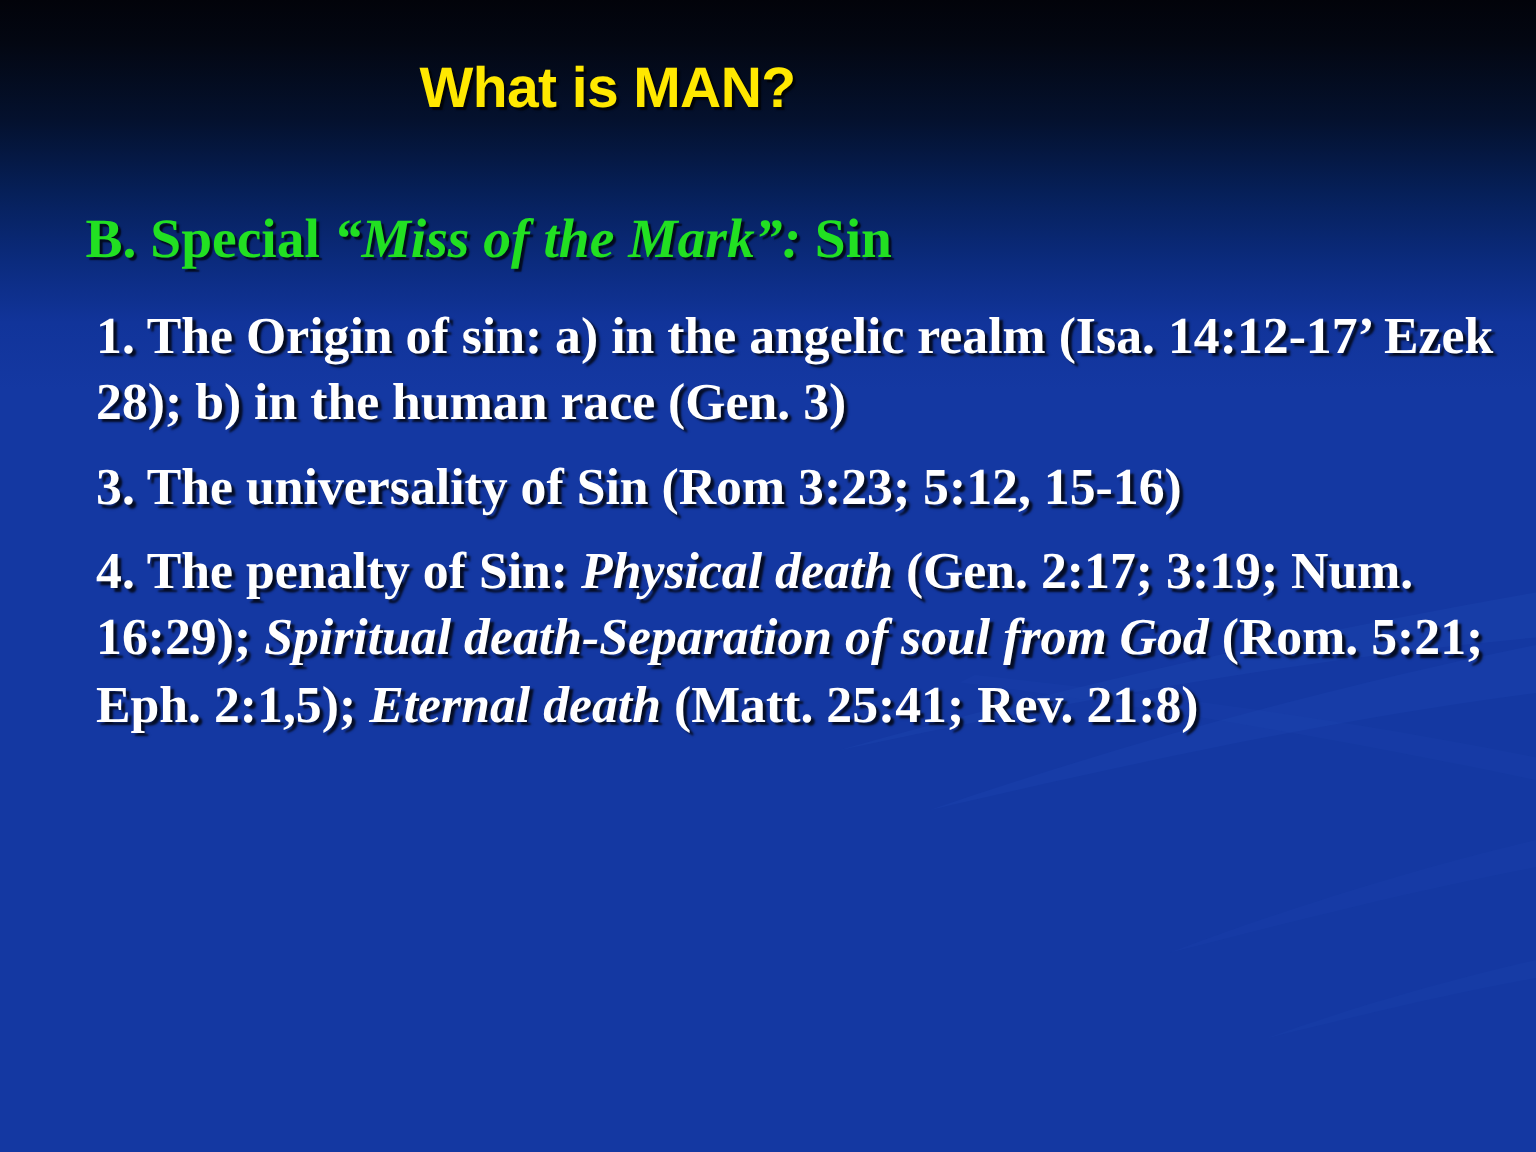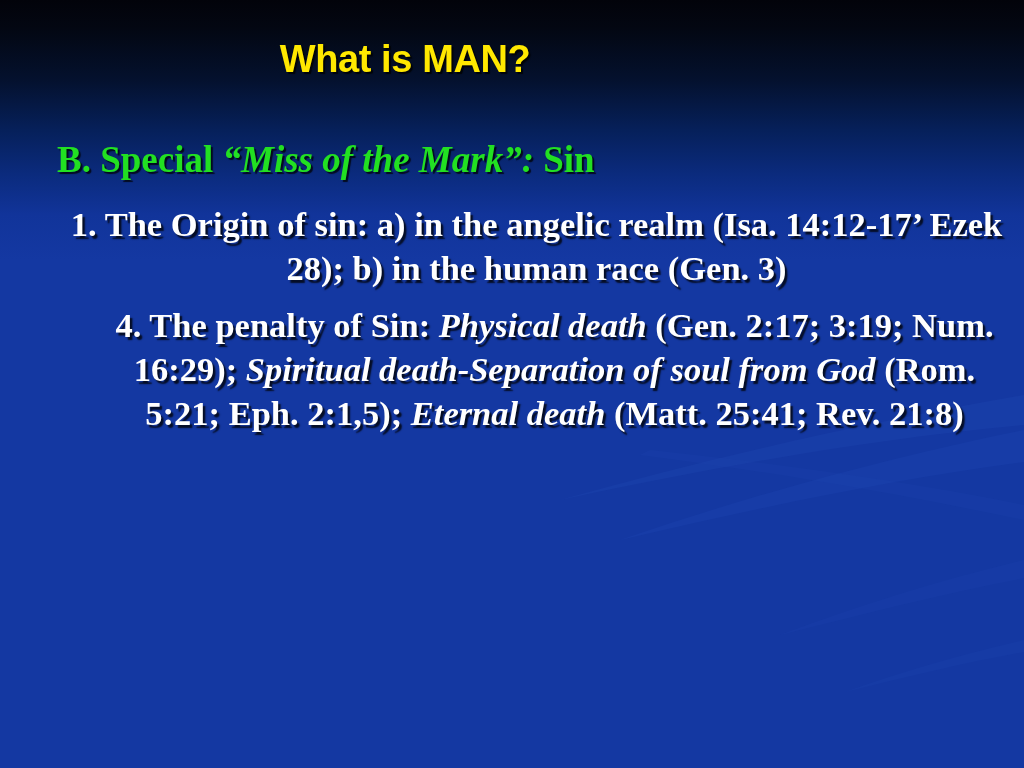--- a/index.html
+++ b/index.html
@@ -71,25 +71,23 @@
     width: 945px;
     color: #FFFFFF;
     font-size: 34.5px;
     font-weight: bold;
     line-height: 1.285;
     text-shadow: 2.5px 2.5px 1.5px rgba(0,0,0,0.78);
   }
 
   #body .item {
     margin: 0 0 12px 0;
-    text-align: center;
   }
   #body .item:last-child {
     margin-bottom: 0;
-    margin-left: 36px;
   }
   #body .it {
     font-style: italic;
   }
 </style>
 </head>
 <body>
 
 <div id="slide">
 
@@ -102,16 +100,17 @@
   </svg>
 
   <div id="title">What is MAN?</div>
 
   <div id="heading">
     <span>B. Special </span><span class="it">“Miss of the Mark”: </span><span>Sin</span>
   </div>
 
   <div id="body">
       <p class="item"><span>1.</span><span> The Origin of sin: a) in the angelic realm (Isa. 14:12-17’ Ezek 28); b) in the human race (Gen. 3)</span></p>
+      <p class="item"><span>3.</span><span> The universality of Sin (Rom 3:23; 5:12, 15-16)</span></p>
       <p class="item"><span>4.</span><span> The penalty of Sin: </span><span class="it">Physical death</span><span> (Gen. 2:17; 3:19; Num. 16:29); </span><span class="it">Spiritual death-Separation of soul from God</span><span> (Rom. 5:21; Eph. 2:1,5); </span><span class="it">Eternal death</span><span> (Matt. 25:41; Rev. 21:8)</span></p>
     </div>
 
 </div>
 
 </body></html>

